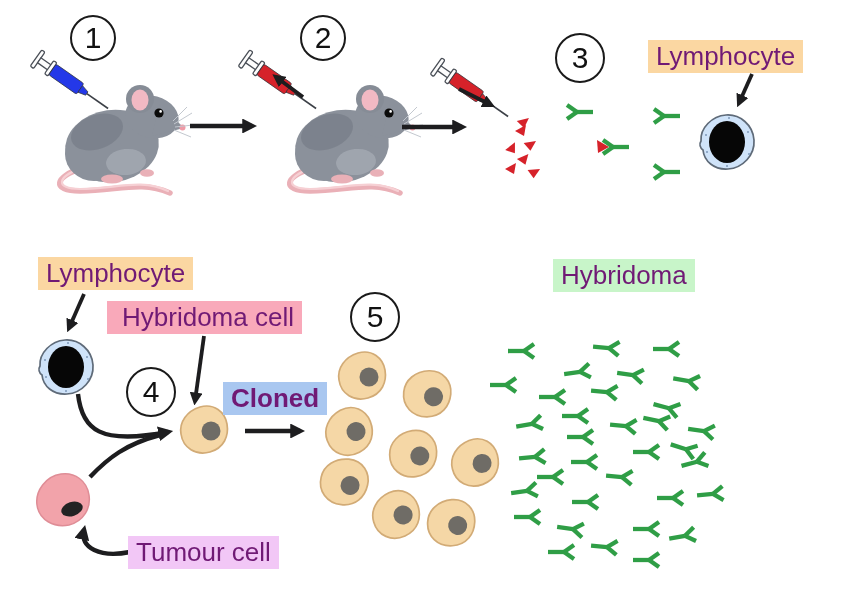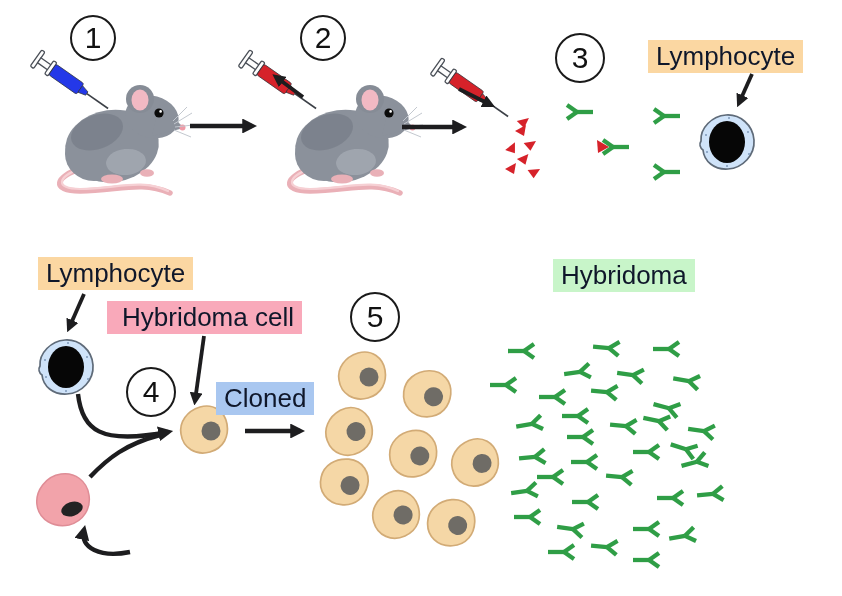--- a/index.html
+++ b/index.html
@@ -5,21 +5,21 @@
   html,body{margin:0;padding:0;background:#ffffff;}
   .stage{
     position:relative;width:842px;height:596px;background:#fff;
     font-family:"Liberation Sans",sans-serif;overflow:hidden;
   }
   svg.scene{position:absolute;left:0;top:0;}
 
   
   .lbl{
     position:absolute;font-size:26px;line-height:1.18;font-weight:400;
-    color:#0f172a;padding:1px 8px;white-space:nowrap;
+    color:#701a75;padding:1px 8px;white-space:nowrap;
   }
   .lbl-lymph{background:var(--label-lymphocyte-bg,#fbd7a2);}
   .lbl-hyb{background:var(--label-hybridoma-bg,#f9a9ba);padding-left:15px;}
   .lbl-cloned{background:var(--label-cloned-bg,#a9c7f0);}
   .lbl-tum{background:var(--label-tumour-bg,#f2c7f6);}
   .lbl-mono{background:var(--label-monoclonal-bg,#c8f5c9);}
 
   
   .step{
     position:absolute;border:2.5px solid #1a1a1a;border-radius:50%;
@@ -233,18 +233,19 @@
   <div class="step" style="left:126px;top:367px;width:46px;height:46px;">
       <span>4</span>
     </div>
   <div class="step" style="left:350px;top:292px;width:46px;height:46px;">
       <span>5</span>
     </div>
 
   <div class="lbl lbl-lymph" style="left:648px;top:40px;">Lymphocyte</div>
   <div class="lbl lbl-lymph" style="left:38px;top:257px;">Lymphocyte</div>
   <div class="lbl lbl-hyb" style="left:107px;top:301px;">Hybridoma cell</div>
-  <div class="lbl lbl-cloned" style="left:216px;top:382px;">Cloned</div>
+  <div class="lbl lbl-cloned" style="left:223px;top:382px;font-weight:bold;">Cloned</div>
+  <div class="lbl lbl-tum" style="left:128px;top:536px;">Tumour cell</div>
   <div class="lbl lbl-mono" style="left:553px;top:259px;">
     <span style="display:block">Hybridoma</span>
   </div>
 
 </div>
 
 </body></html>

